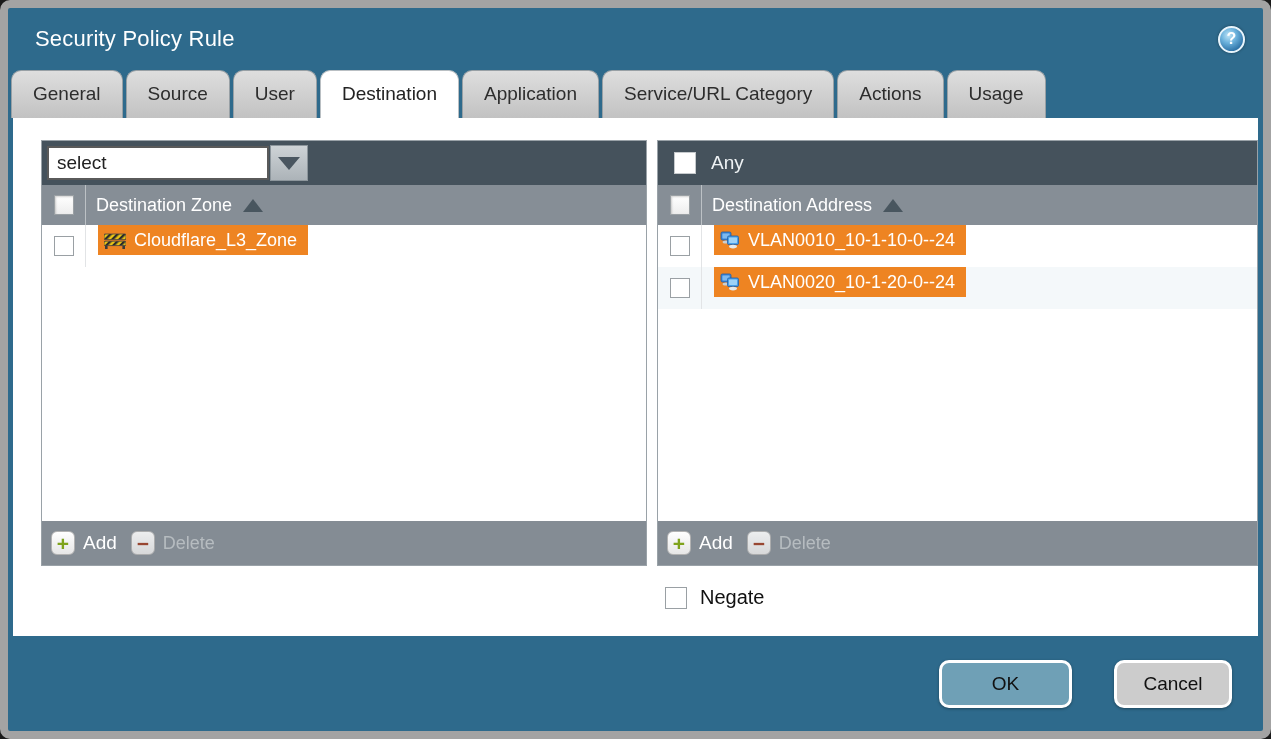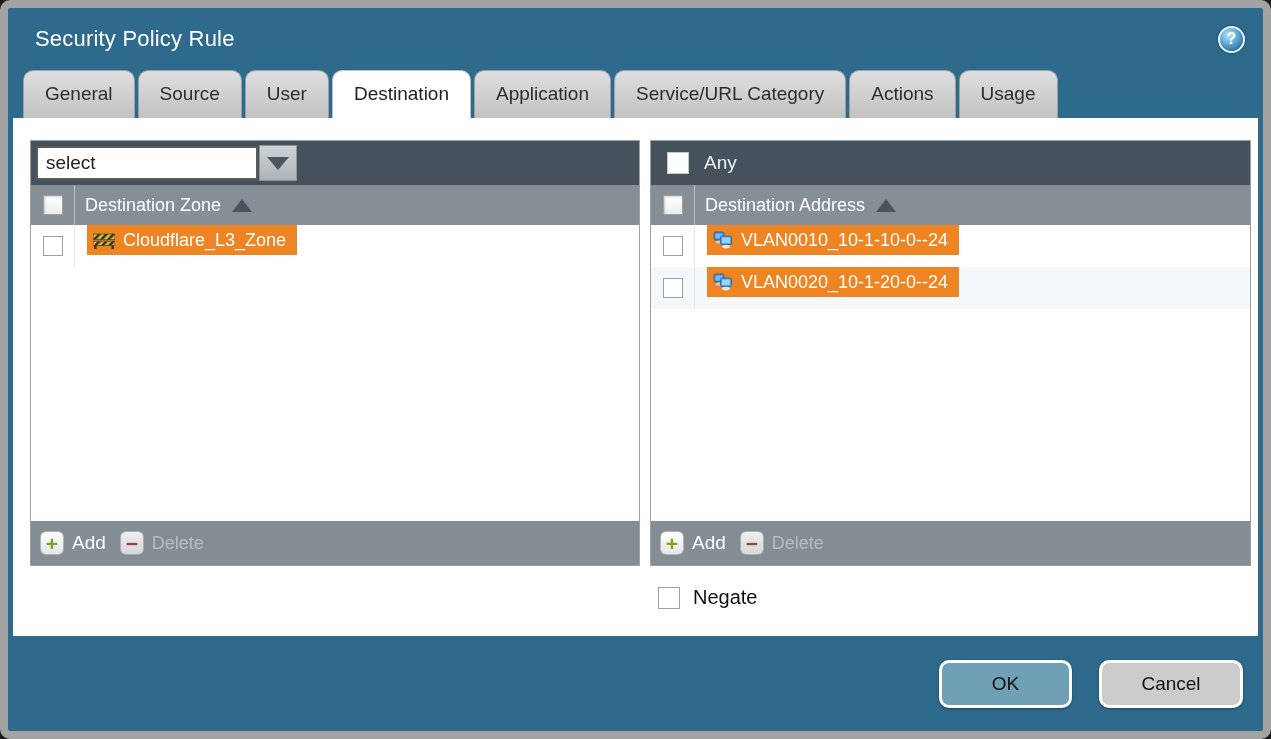--- a/index.html
+++ b/index.html
@@ -29,21 +29,21 @@
     border: 2px solid #e8f4fb;
     box-shadow: 0 0 3px rgba(0,0,0,.4);
     display: flex; align-items: center; justify-content: center;
     color: #ffffff; font-size: 16px; font-weight: bold; cursor: pointer;
   }
 
   
   .tabs {
     flex: 0 0 48px; height: 48px;
     display: flex; align-items: flex-end; gap: 3px;
-    padding-left: 15px;
+    padding-left: 3px;
   }
   .tab {
     height: 48px; line-height: 46px;
     padding: 0 21px;
     background: linear-gradient(#dedede, #c2c2c2);
     border: 1px solid #98a0a5; border-bottom: none;
     border-radius: 10px 10px 0 0;
     font-size: 19px; color: #2d2d2d;
     cursor: pointer; white-space: nowrap;
   }
@@ -55,21 +55,21 @@
 
   
   .content {
     flex: 1;
     background: #ffffff;
     margin: 0 5px;
     padding: 22px 0 0 17px;
     display: flex; align-items: flex-start;
   }
   .panel { display: flex; flex-direction: column; height: 426px; border: 1px solid #9aa2a8; }
-  .panel-left  { width: 610px; margin-right: 10px; }
+  .panel-left  { width: 610px; margin-right: 10px; margin-left: 11px; }
   .panel-right { width: 601px; }
   .panel-col { display: flex; flex-direction: column; }
 
   .topbar {
     flex: 0 0 44px; background: #45525c;
     display: flex; align-items: center; padding-left: 5px;
   }
   .select-input {
     width: 222px; height: 34px;
     border: 2px solid #5a5a5a; border-radius: 0;
@@ -156,21 +156,21 @@
   .dialog-footer { flex: 0 0 95px; position: relative; }
   .btn {
     position: absolute; top: 24px;
     height: 48px; border-radius: 10px;
     border: 3px solid #ffffff;
     font-size: 19px; color: #111;
     font-family: "Liberation Sans", sans-serif;
     cursor: pointer; box-shadow: 0 1px 3px rgba(0,0,0,.35);
   }
   .btn-ok { width: 133px; right: 191px; background: #6fa0b6; }
-  .btn-cancel { width: 144px; right: 20px; background: #cccccc; }
+  .btn-cancel { width: 118px; right: 31px; background: #cccccc; }
 
   .icon-svg { display: block; }
 </style>
 </head>
 <body>
 
 <div class="dialog">
 
   <div class="titlebar">
     <div class="title">Security Policy Rule</div>

